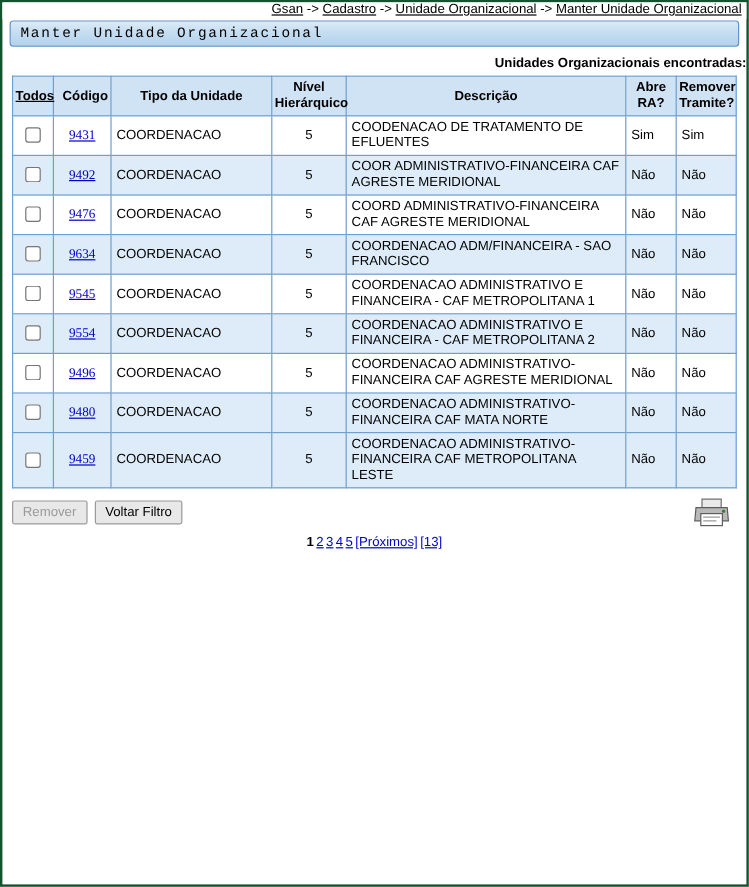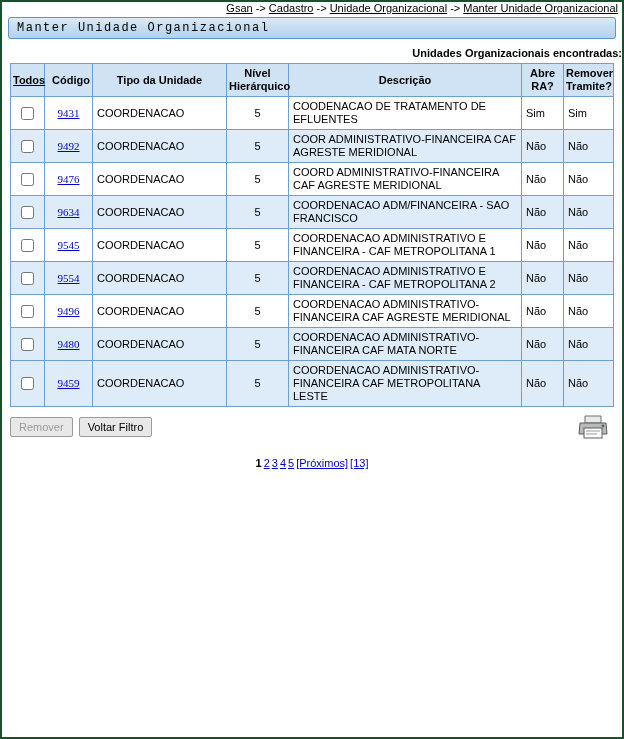--- a/index.html
+++ b/index.html
@@ -158,21 +158,21 @@
     cursor: default;
   }
   .printer {
     width: 34px;
     height: 28px;
     position: relative;
     margin-right: 4px;
   }
   
   .pager {
-    margin-top: 16px;
+    margin-top: 5px;
     text-align: center;
     font-size: 11px;
   }
   .pager .cur {
     font-weight: bold;
     color: #000000;
   }
   .pager a {
     color: #0000cc;
     text-decoration: underline;

